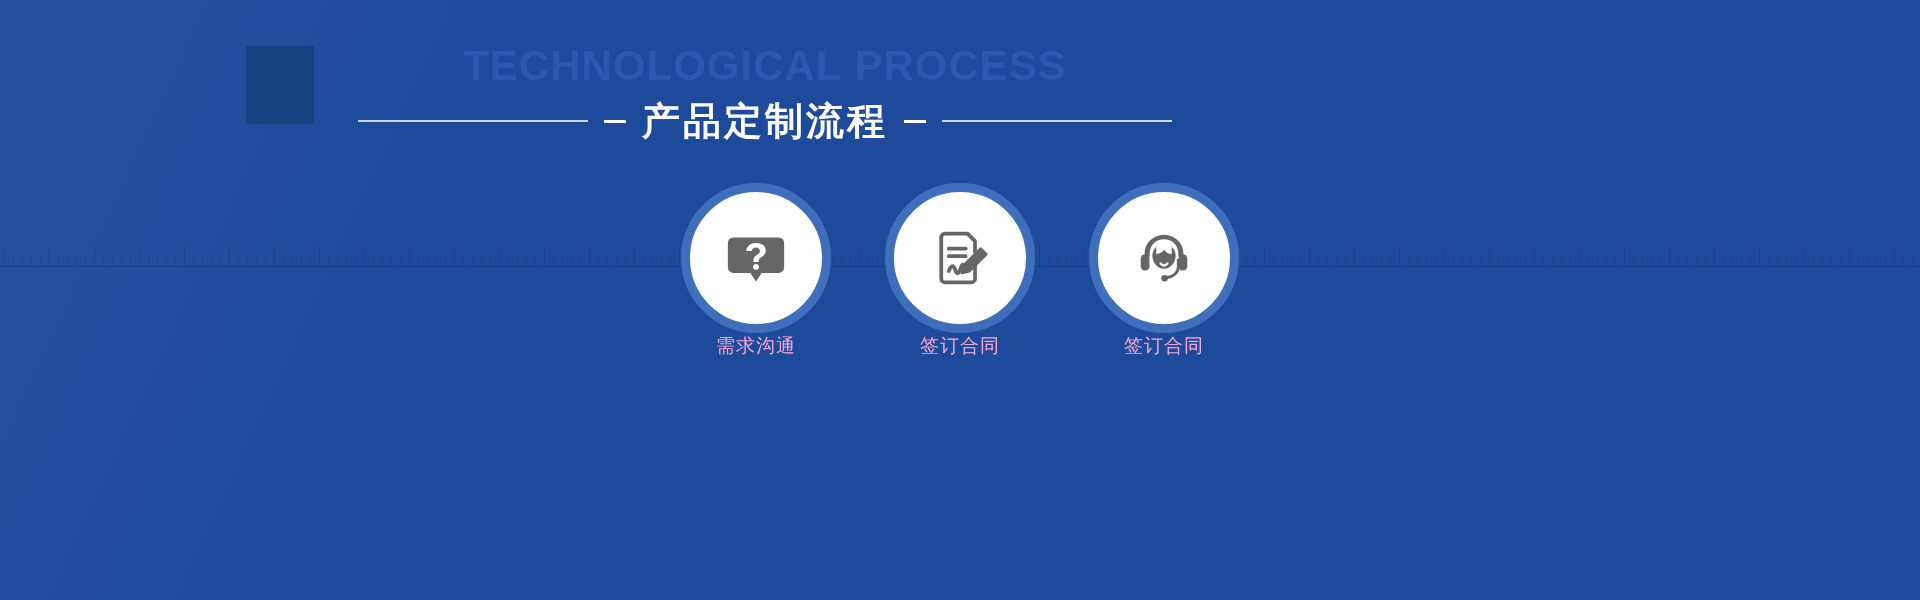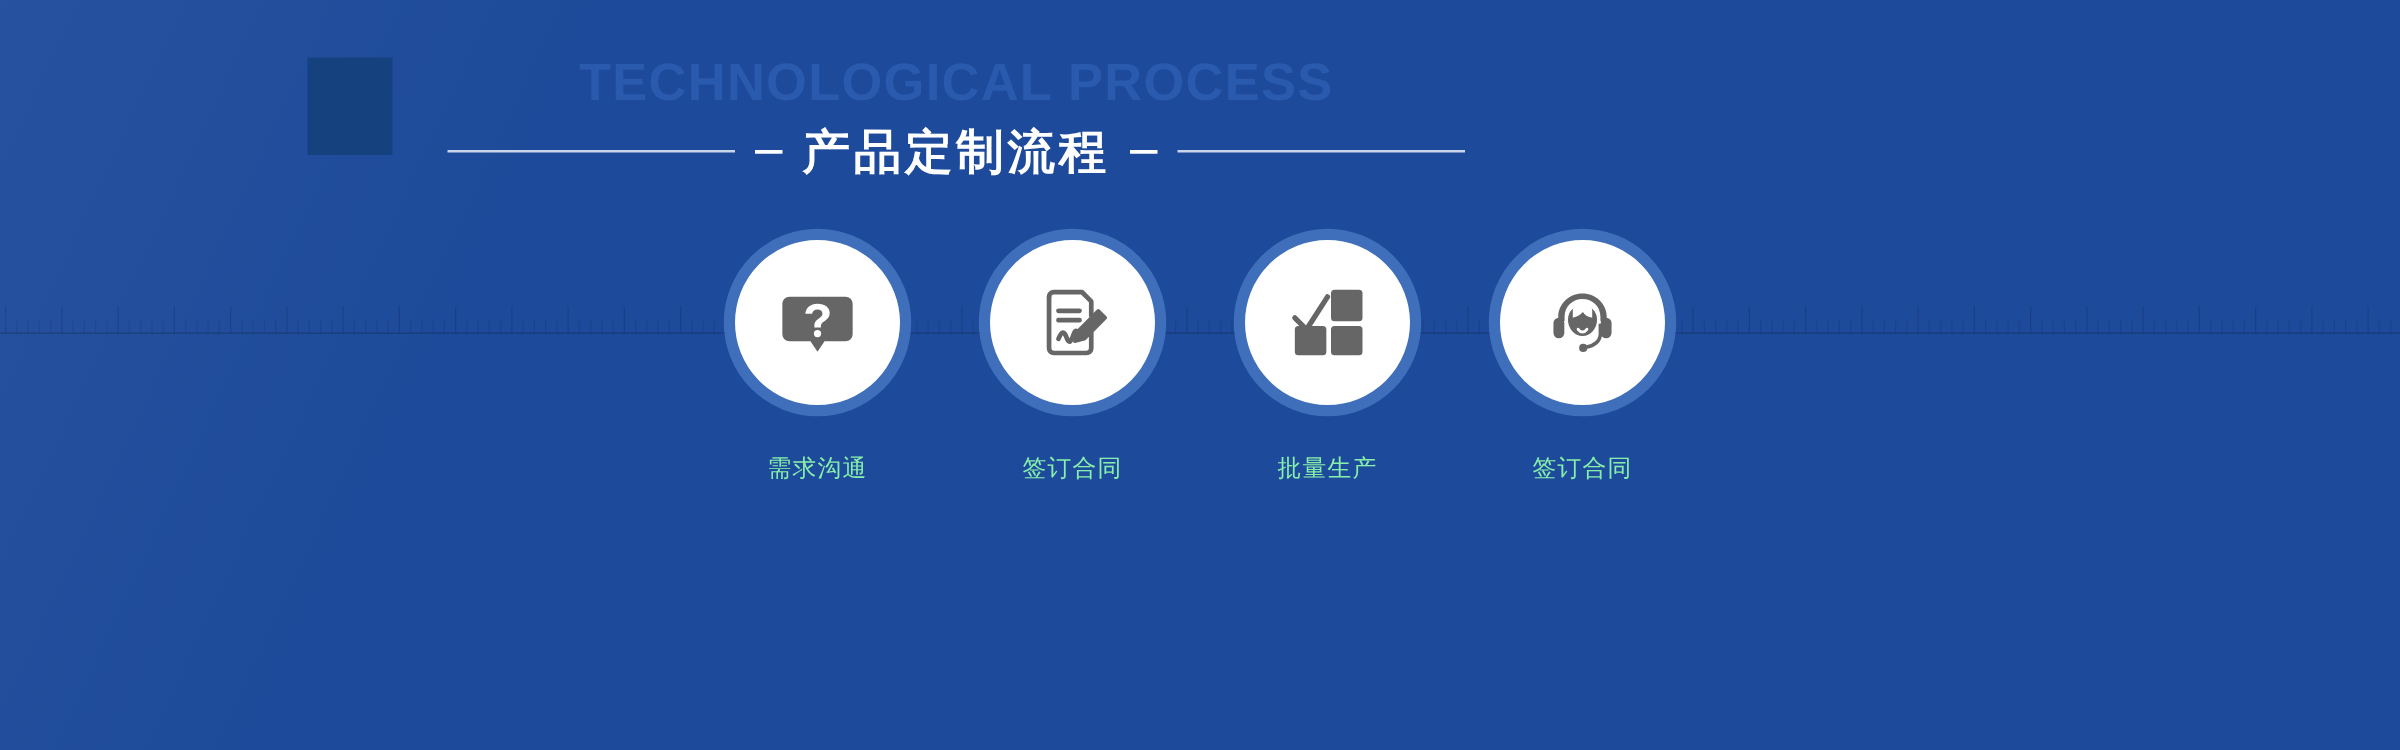--- a/index.html
+++ b/index.html
@@ -144,22 +144,21 @@
     height: 66px;
     display: flex;
     align-items: center;
     justify-content: center;
   }
   .icon-wrap svg {
     display: block;
   }
 
   .step-label {
-    margin-top: 29px;
-    color: #86efac;
+    color: #f9a8d4;
     font-size: 19px;
     letter-spacing: 1px;
     white-space: nowrap;
     font-family: "DejaVu Sans", "Liberation Sans", sans-serif;
   }
 </style>
 </head>
 <body>
 
 <div id="banner">
@@ -419,33 +418,20 @@
             <path d="M48 40v14a4 4 0 0 1-4 4H16a4 4 0 0 1-4-4V10"></path>
             <path d="M20 22h18M20 30h18"></path>
             <path d="M20 46c3-7 5-7 7-1s4 3 6-3 4-1 6 2"></path>
             <path d="M54 22l6 6-18 18-8 2 2-8z" fill="#666666" stroke="#666666" stroke-width="3"></path>
           </svg>
         </span>
       </div>
       <div class="step-label">签订合同</div>
     </div>
 
-    <div class="step">
-      <div class="circle-outer">
-        <span class="icon-wrap">
-          <svg width="60" height="56" viewBox="0 0 64 60" fill="#666666">
-            <path d="M4 26 L14 36 L32 8" fill="none" stroke="#666666" stroke-width="4.5" stroke-linecap="round" stroke-linejoin="round"></path>
-            <rect x="35" y="2" width="27" height="27" rx="3"></rect>
-            <rect x="4" y="33" width="27" height="25" rx="3"></rect>
-            <rect x="35" y="33" width="27" height="25" rx="3"></rect>
-          </svg>
-        </span>
-      </div>
-      <div class="step-label">批量生产</div>
-    </div>
 
 
     <div class="step">
       <div class="circle-outer">
         <span class="icon-wrap">
           <svg width="62" height="62" viewBox="0 0 64 64" fill="#666666">
             <path d="M32 8c-11 0-20 8.6-20 19.2v3.6h5.2v-3.6C17.2 18.7 23.8 12.6 32 12.6s14.8 6.1 14.8 14.6v3.6H52v-3.6C52 16.6 43 8 32 8z"></path>
             <rect x="8" y="28" width="9" height="17" rx="4.5"></rect>
             <rect x="47" y="28" width="9" height="17" rx="4.5"></rect>
             <path d="M46.8 33v8c0 6-5 10.5-11.6 11.2" fill="none" stroke="#666666" stroke-width="3"></path>

